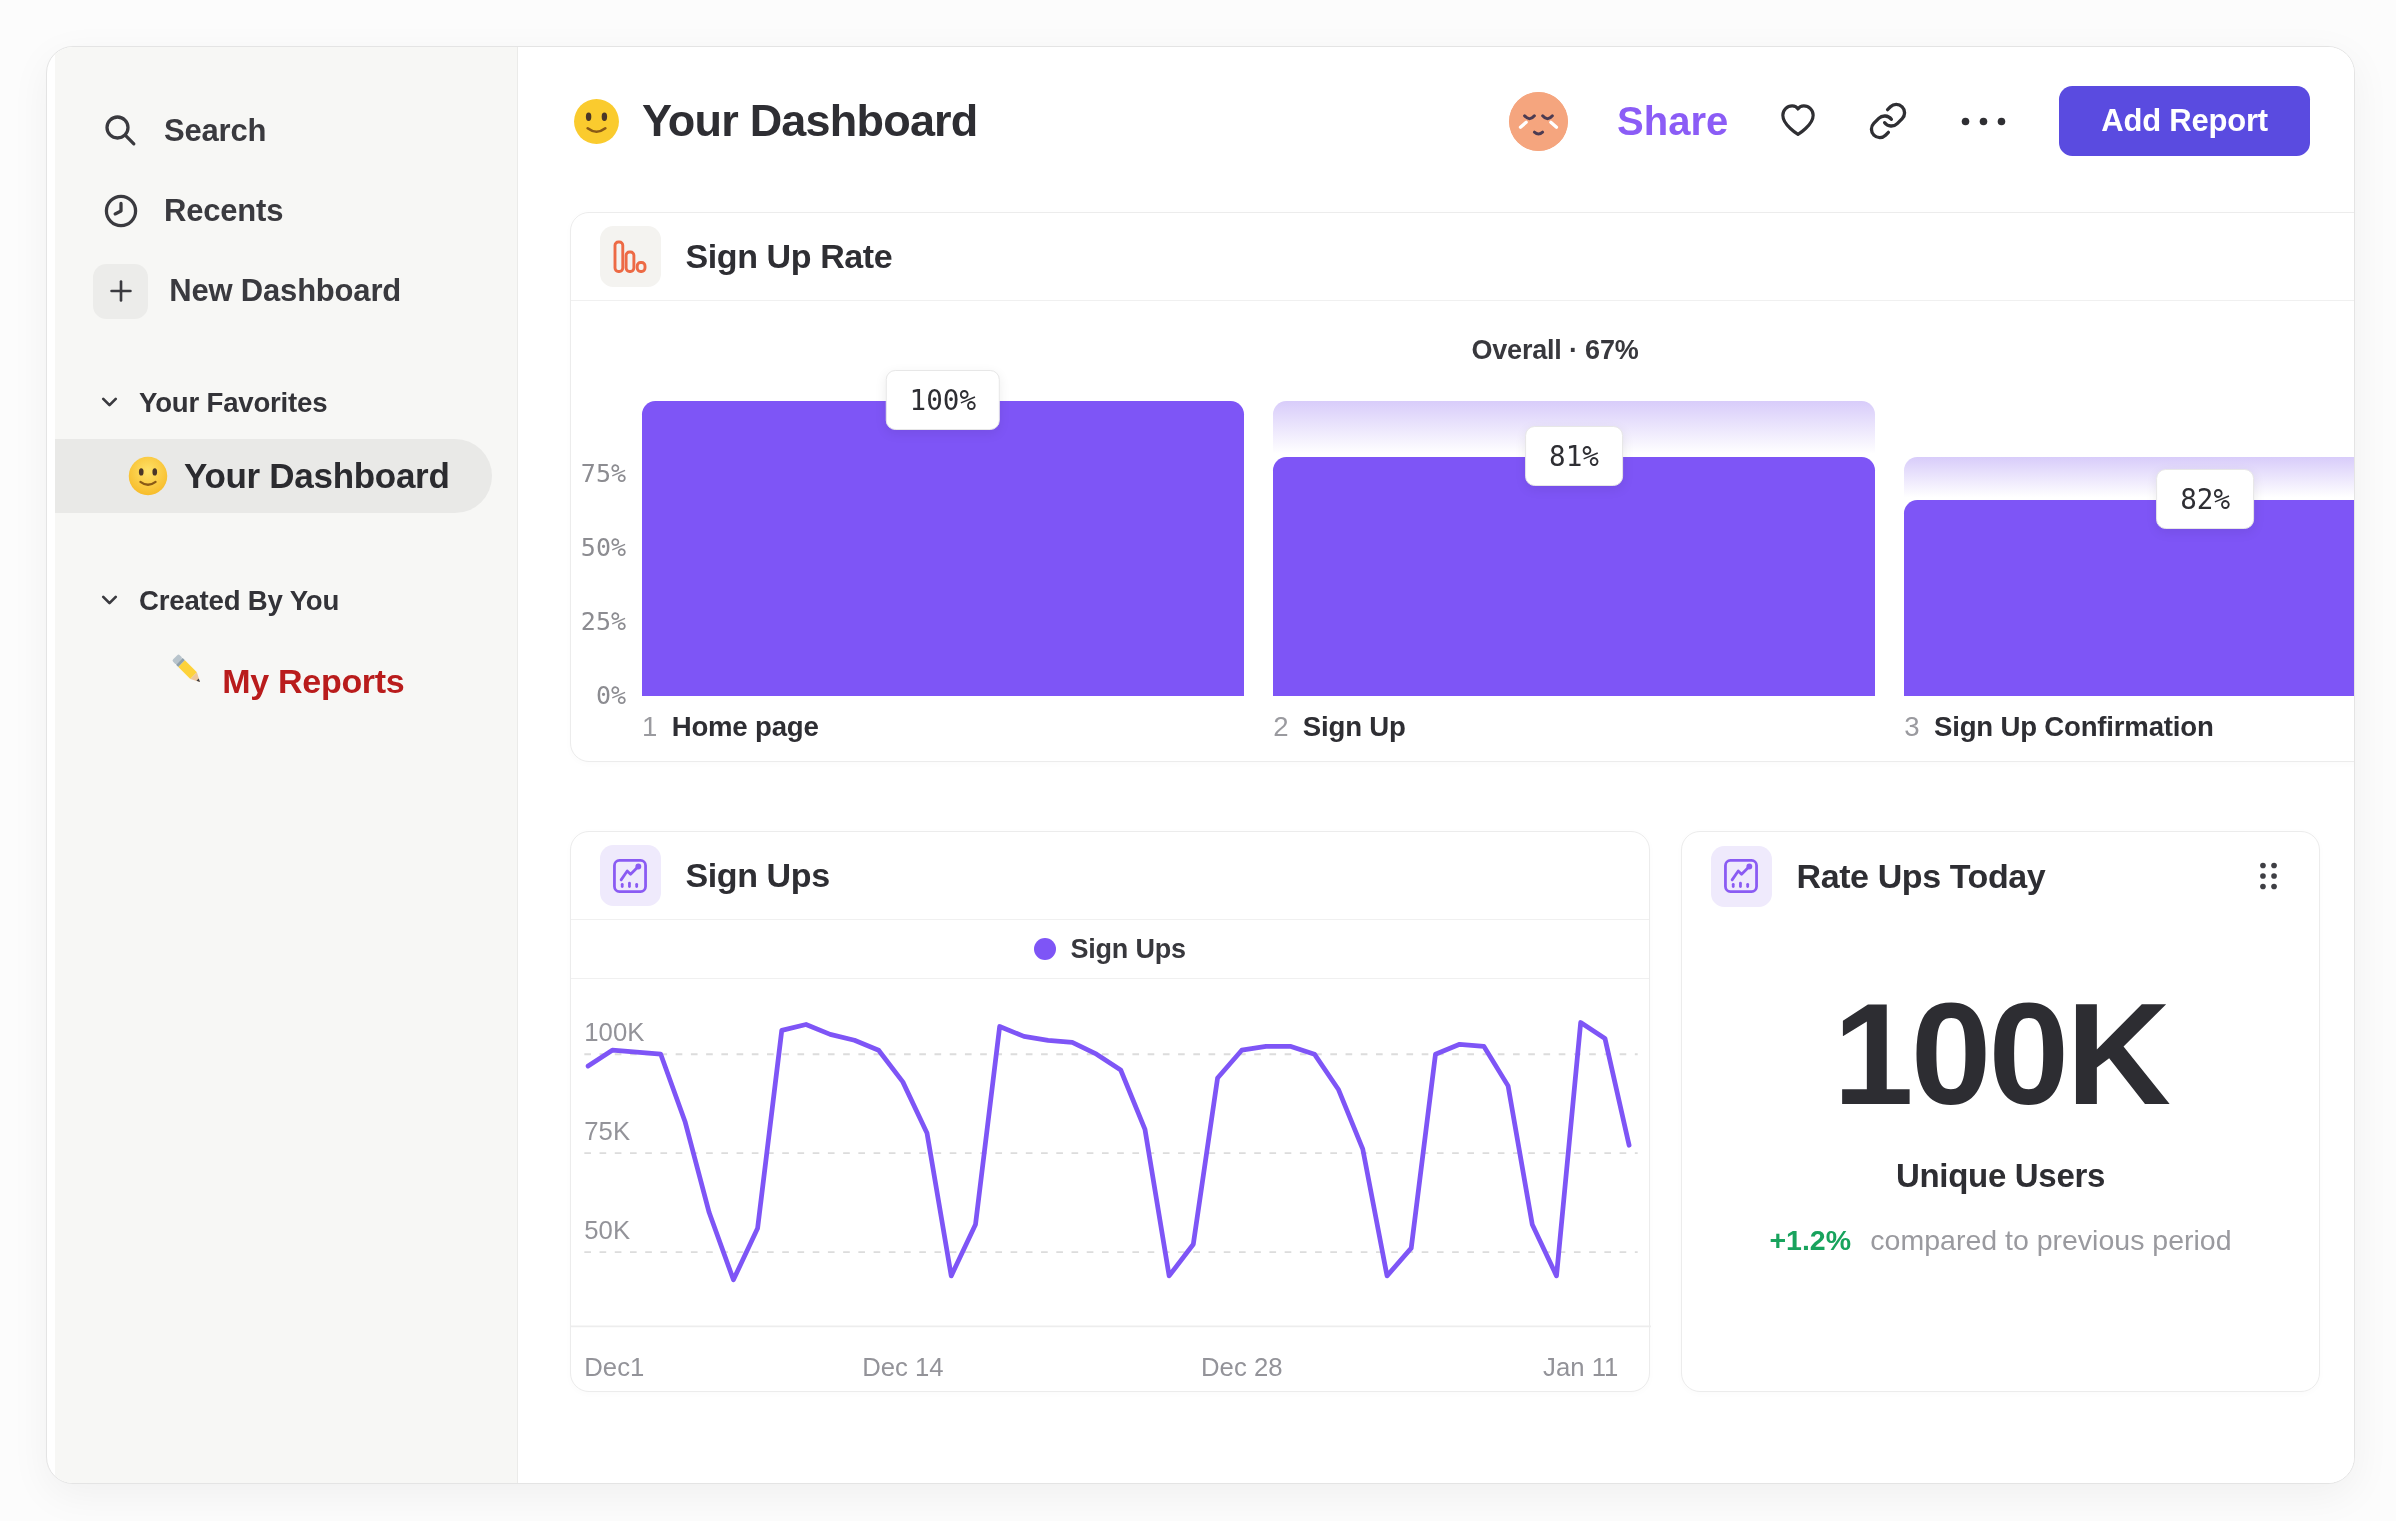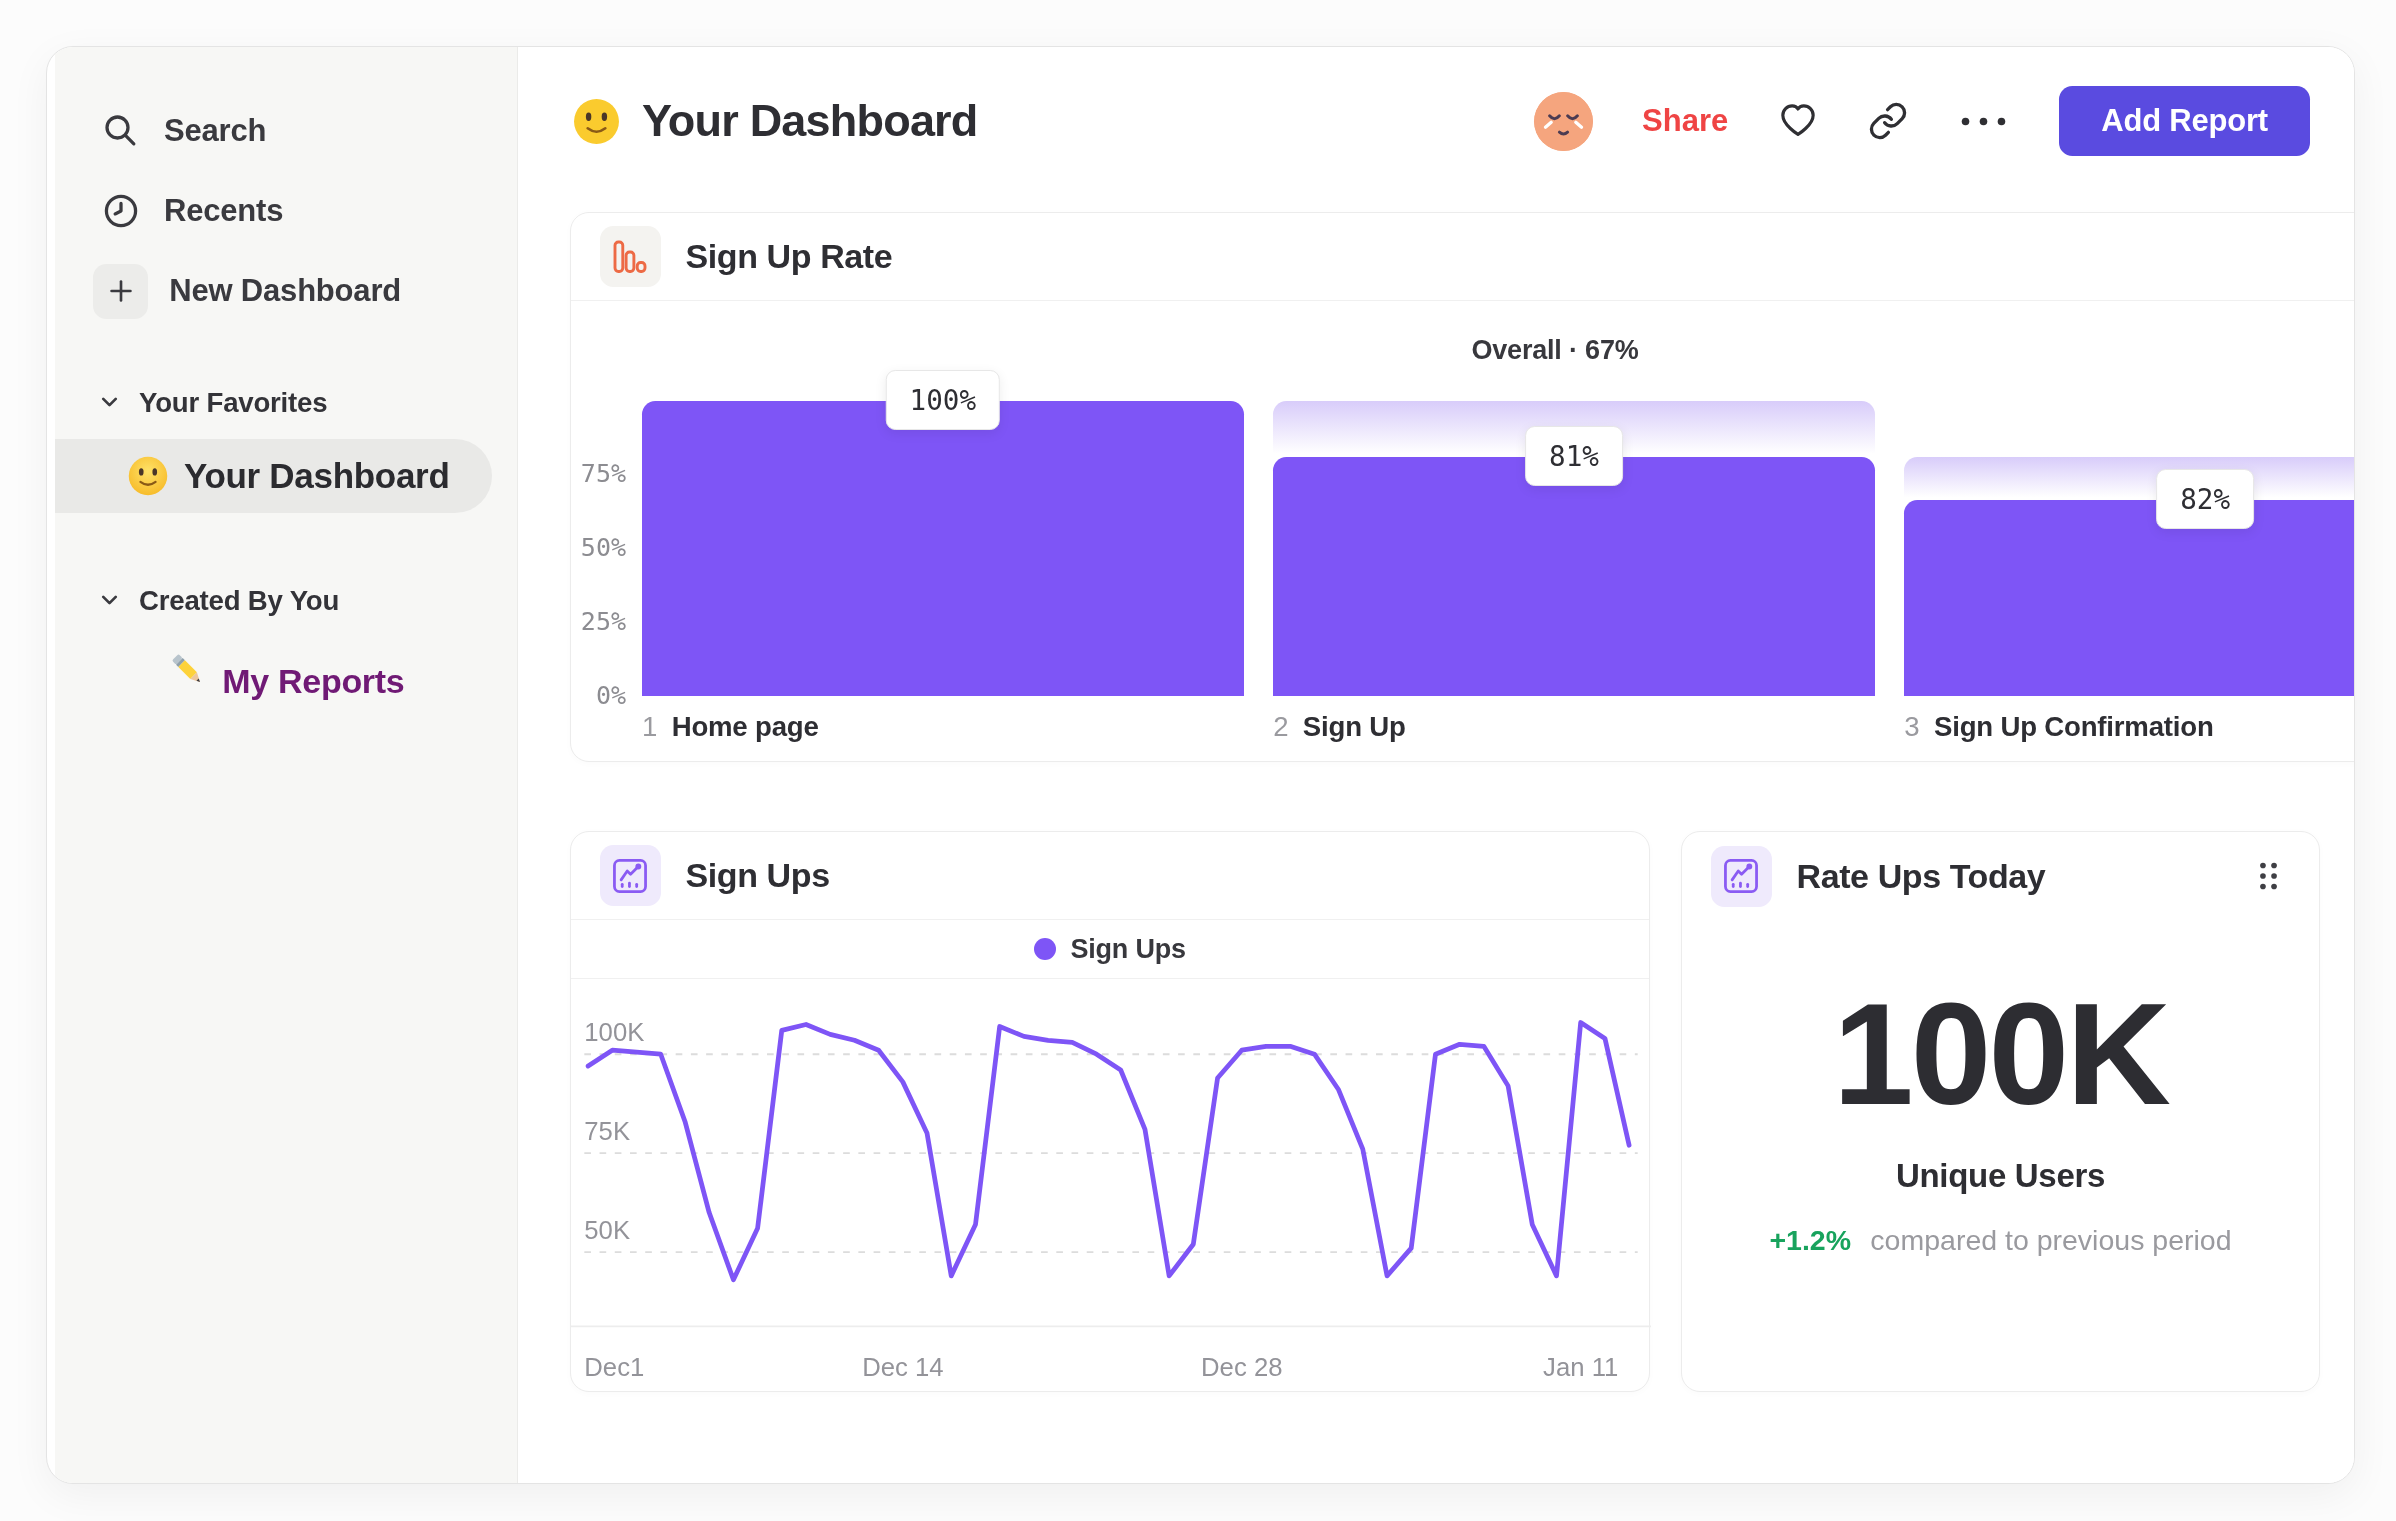--- a/index.html
+++ b/index.html
@@ -23,31 +23,31 @@
   .section-head { display:flex; align-items:center; height:42px; padding-left:42px; cursor:pointer; }
   .section-head .lbl { margin-left:17px; font-size:27.6px; font-weight:700; color:#333338; letter-spacing:-0.2px; }
   .fav-gap { margin-top:51px; }
   .created-gap { margin-top:67px; }
   .active-pill { margin-top:15px; margin-right:25px; height:74px; background:#e9e9e7;
                  border-radius:0 37px 37px 0; display:flex; align-items:center; padding-left:72px; cursor:pointer; }
   .active-pill .emoji { width:42px; height:42px; flex:none; }
   .active-pill .lbl { margin-left:15px; font-size:35px; font-weight:700; color:#2b2b2f; letter-spacing:-0.3px; }
   .plain-row { margin-top:19px; height:57px; display:flex; align-items:center; padding-left:112px; cursor:pointer; }
   .plain-row .emoji { width:42px; height:42px; flex:none; }
-  .plain-row .lbl { margin-left:13.3px; font-size:34px; font-weight:600; color:#701a75; letter-spacing:-0.3px;margin-top:24px; }
+  .plain-row .lbl { margin-left:13.3px; font-size:34px; font-weight:600; color:#b91c1c; letter-spacing:-0.3px;margin-top:24px; }
 
   
   .main { position:relative; flex:1; height:100%; background:#fff; }
   .main-header { position:absolute; left:54px; right:44px; top:0; height:148px;
                  display:flex; align-items:center; }
   .title-wrap { display:flex; align-items:center; gap:21px; }
   .title-emoji { width:49px; height:49px; }
   .page-title { font-size:45px; font-weight:700; letter-spacing:-0.8px; color:#2e2e33; }
   .header-actions { margin-left:auto; display:flex; align-items:center; gap:49px; }
-  .share-lbl { font-size:31px; font-weight:600; color:#ef4444; cursor:pointer; }
+  .share-lbl { font-size:40px; font-weight:600; color:#8b5cf6; cursor:pointer; }
   .icon-btn { display:flex; align-items:center; justify-content:center; cursor:pointer; }
   .avatar { width:59px; height:59px; border-radius:50%; background:#F5A57E; overflow:hidden; cursor:pointer; flex:none; }
   .add-report { height:70px; padding:0 42px; background:#5A4BE0; border:none; border-radius:13.3px;
                 color:#fff; font-size:31px; font-weight:600; font-family:inherit; cursor:pointer; letter-spacing:-0.2px; }
 
   
   .card { position:absolute; background:#fff; border:1px solid #ececec; border-radius:19px;
           box-shadow:0 1.9px 7.6px rgba(0,0,0,.02); }
   .card-head { height:88px; border-bottom:1px solid #f0f0f0; display:flex; align-items:center;
                padding:0 38px 0 28.5px; }

